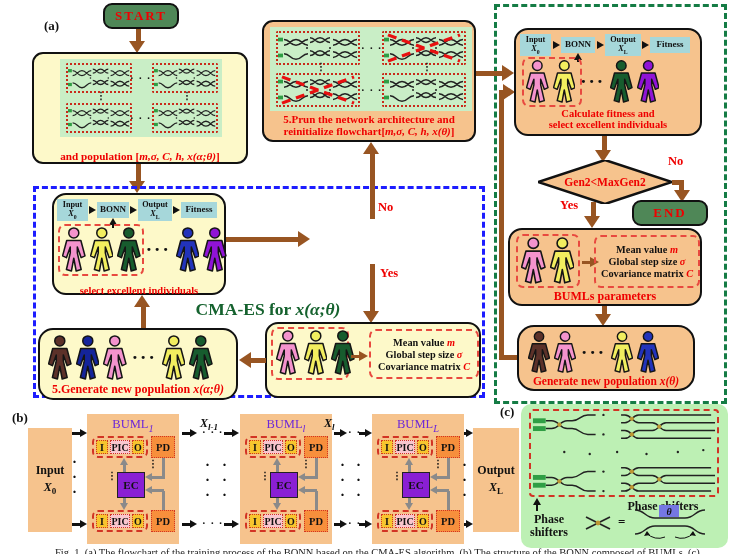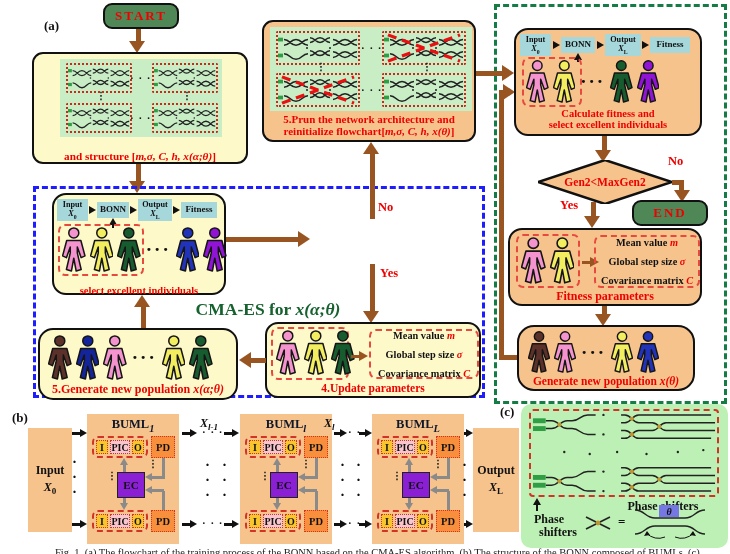--- a/index.html
+++ b/index.html
@@ -14,21 +14,21 @@
 .mesh{position:absolute;background:var(--mesh)}
 .tile{position:absolute;border:2px dotted #c92a1a;border-radius:2px}
 .cap{position:absolute;left:0;width:100%;text-align:center;color:var(--red);font-weight:bold;line-height:1.05}
 .chip{position:absolute;background:var(--teal);color:#111;font-weight:bold;text-align:center;line-height:1.05;display:flex;flex-direction:column;justify-content:center}
 .chip sub{font-size:70%;line-height:0}
 .people{position:absolute;display:flex;align-items:stretch;gap:4px}
 .pw{display:block;height:100%}
 .pw svg{height:100%;display:block}
 .pdots{align-self:center;font-weight:bold;font-size:19px;letter-spacing:2px;color:#111;line-height:0;padding:0 1px}
 .rdash{position:absolute;border:2px dashed #e8493f;border-radius:7px}
-.params{position:absolute;border:2px dashed #e8493f;border-radius:7px;display:flex;flex-direction:column;justify-content:center;text-align:center;font-weight:bold;color:#111;gap:8px}
+.params{position:absolute;border:2px dashed #e8493f;border-radius:7px;display:flex;flex-direction:column;justify-content:center;text-align:center;font-weight:bold;color:#111;gap:1px}
 .m-red{color:var(--red);font-style:italic}
 .mi{font-style:italic}
 .ny{position:absolute;color:var(--red);font-weight:bold;font-size:12.5px}
 .sh{position:absolute;background:var(--br)}
 .shk{position:absolute;background:#111}
 .shg{position:absolute;background:#8a8a8a}
 .tri{position:absolute;width:0;height:0;border-style:solid;border-color:transparent}
 .t-d{border-width:12px 8px 0 8px;border-top-color:var(--br)}
 .t-u{border-width:0 8px 12px 8px;border-bottom-color:var(--br)}
 .t-r{border-width:8px 0 8px 12px;border-left-color:var(--br)}
@@ -43,21 +43,21 @@
 .dia svg{position:absolute;inset:0;width:100%;height:100%}
 .dlab{position:absolute;inset:0;display:flex;align-items:center;justify-content:center;color:var(--red);font-weight:bold;font-size:11.5px}
 .title{position:absolute;text-align:center;font-weight:bold;color:var(--tgreen)}
 .dd{position:absolute;font-size:11px;letter-spacing:1px}
 .dd::before{content:"· · ·";font-weight:bold;color:#111}
 .vd{position:absolute;font-size:10px;line-height:4px}
 .vd::before{content:"⋮";font-weight:bold;color:#111}
 .cd{position:absolute;font-size:15px;font-weight:bold;color:#111;line-height:15px;white-space:pre;text-align:center}
 .cd::before{content:"·\A·\A·"}
 .bum{position:absolute;background:var(--peach)}
-.btitle{position:absolute;left:0;width:100%;top:3px;text-align:center;font-weight:bold;font-size:12.5px;color:#0f172a}
+.btitle{position:absolute;left:0;width:100%;top:3px;text-align:center;font-weight:normal;font-size:12.5px;color:#6d28d9}
 .iopic{position:absolute;border:2px dashed #d23324;border-radius:6px;display:flex;gap:2px;padding:2px;z-index:2}
 .ichip{flex:0 0 auto;display:flex;align-items:center;justify-content:center;font-weight:bold;font-size:10px;color:#111;border:1.5px dotted #d23324}
 .gold{background:#f7c52e}
 .pinkc{background:#f9c6ce}
 .pdchip{position:absolute;background:#f78f3c;border:1.5px dotted #d23324;display:flex;align-items:center;justify-content:center;font-weight:bold;font-size:10.5px;color:#111;z-index:2}
 .ecchip{position:absolute;background:#8a1fd4;border:1.5px solid #222;display:flex;align-items:center;justify-content:center;font-weight:bold;font-size:11px;color:#111;z-index:2}
 .iobox{position:absolute;background:var(--peach);display:flex;flex-direction:column;align-items:center;justify-content:center;font-weight:bold;font-size:12px;color:#111;gap:2px}
 .cpanel{position:absolute;background:var(--pgreen);border-radius:10px}
 .cmesh{position:absolute;border:2px dashed #d23324;border-radius:4px;overflow:hidden}
 .small-b{position:absolute;font-weight:bold;color:#111}
@@ -142,21 +142,21 @@
             <rect x="0" y="22" width="5" height="4" fill="#2f9e44"></rect>
             <circle cx="29" cy="16" r="1" fill="#222"></circle>
             <circle cx="52" cy="16" r="1" fill="#222"></circle>
           </svg>
         </div>
       <span class="dd" style="left:70px;top:13px"></span>
       <span class="dd" style="left:70px;top:53px"></span>
       <span class="vd" style="left:36px;top:35px"></span>
       <span class="vd" style="left:122px;top:35px"></span>
     </div>
-    <div class="cap" style="top:97px;font-size:11.2px"><span>and structure [</span><span class="mi">m,σ, C, h, x(α;θ)</span><span>]</span></div>
+    <div class="cap" style="top:97px;font-size:11.2px"><span>and population [</span><span class="mi">m,σ, C, h, x(α;θ)</span><span>]</span></div>
   </div>
   <div class="sh" style="left:136px;top:164px;width:5px;height:17px"></div>
   <div class="tri t-d" style="left:129px;top:181px"></div>
 
   <div class="dashbox" style="left:33px;top:186px;width:452px;height:212px;border-color:var(--blue)"></div>
   <div class="title" style="left:168px;top:299px;width:200px;font-size:17.5px"><span>CMA-ES for </span><span class="mi">x(α;θ)</span></div>
 
   <div class="box" style="left:52px;top:193px;width:174px;height:102px;border-radius:14px">
     <div class="chip" style="left:3px;top:4px;width:31px;height:22px;font-size:8.2px">
       <div>Input</div>
@@ -246,21 +246,20 @@
           </svg>
         </span>
       </div>
     <div class="sh" style="left:84px;top:31px;width:8px;height:3px"></div>
     <div class="tri b-r" style="left:92px;top:27px"></div>
     <div class="params" style="left:102px;top:5px;width:110px;height:50px;font-size:10.3px">
       <div><span>Mean value </span><span class="m-red">m</span></div>
       <div><span>Global step size </span><span class="m-red">σ</span></div>
       <div><span>Covariance matrix </span><span class="m-red">C</span></div>
     </div>
-    <div class="cap" style="top:58px;font-size:11.5px">4.Update parameters</div>
   </div>
 
   <div class="box" style="left:38px;top:328px;width:200px;height:72px;border-radius:15px">
     <div class="people" style="left:8px;top:5px;height:46px">
         <span class="pw">
           <svg viewBox="0 0 40 78">
             <circle cx="20" cy="10" r="8.5" fill="#5c3129" stroke="#151515" stroke-width="2.6"></circle>
             <path d="M8,23L32,23L39,49L32.5,52L26,34L26,44L32.5,72L24,74.5L20,53L16,74.5L7.5,72L14,44L14,34L7.5,52L1,49Z" fill="#5c3129" stroke="#151515" stroke-width="2.6" stroke-linejoin="round"></path>
           </svg>
         </span>
@@ -481,21 +480,21 @@
           </svg>
         </span>
       </div>
     <div class="sh" style="left:72px;top:31px;width:8px;height:3px"></div>
     <div class="tri b-r" style="left:80px;top:27px"></div>
     <div class="params" style="left:84px;top:5px;width:106px;height:53px;font-size:10.3px">
       <div><span>Mean value </span><span class="m-red">m</span></div>
       <div><span>Global step size </span><span class="m-red">σ</span></div>
       <div><span>Covariance matrix </span><span class="m-red">C</span></div>
     </div>
-    <div class="cap" style="top:60px;font-size:12px">Fitness parameters</div>
+    <div class="cap" style="top:60px;font-size:12px">BUMLs parameters</div>
   </div>
 
   <div class="sh" style="left:602px;top:306px;width:5px;height:9px"></div>
   <div class="tri t-d" style="left:595px;top:314px"></div>
 
   <div class="obox" style="left:517px;top:325px;width:178px;height:66px;border-radius:17px">
     <div class="people" style="left:9px;top:4px;height:43px">
         <span class="pw">
           <svg viewBox="0 0 40 78">
             <circle cx="20" cy="10" r="8.5" fill="#5c3129" stroke="#151515" stroke-width="2.6"></circle>
@@ -760,21 +759,21 @@
             <circle cx="118" cy="44" r="1.2"></circle>
             <circle cx="150" cy="42" r="1.2"></circle>
             <circle cx="176" cy="40" r="1.2"></circle>
         </g>
       </svg>
     </div>
     <div class="small-b" style="left:80px;top:95px;width:124px;text-align:center;font-size:12px">Phase shifters</div>
     <div class="shk" style="left:15px;top:98px;width:2px;height:9px"></div>
     <div class="tri k-u" style="left:12px;top:94px"></div>
     <div class="small-b" style="left:0;top:108px;width:56px;text-align:center;font-size:12px">Phase</div>
-    <div class="small-b" style="left:0;top:121px;width:56px;text-align:right;font-size:12px">shifters</div>
+    <div class="small-b" style="left:0;top:121px;width:56px;text-align:center;font-size:12px">shifters</div>
     <svg style="position:absolute;left:64px;top:111px" width="26" height="16" viewBox="0 0 26 16">
       <line x1="1" y1="2" x2="25" y2="14" stroke="#222" stroke-width="1.6"></line>
       <line x1="1" y1="14" x2="25" y2="2" stroke="#222" stroke-width="1.6"></line>
       <circle cx="13" cy="8" r="2.4" fill="#bd9632"></circle>
     </svg>
     <div class="small-b" style="left:97px;top:110px;font-size:13px">=</div>
     <svg style="position:absolute;left:112px;top:100px" width="74" height="36" viewBox="0 0 74 36">
       <rect x="26" y="1" width="20" height="12" fill="#7577e3"></rect>
       <text x="36" y="11" text-anchor="middle" font-size="10" font-style="italic" font-weight="bold" fill="#101010">θ</text>
       <g stroke="#222" stroke-width="1.6" fill="none">

